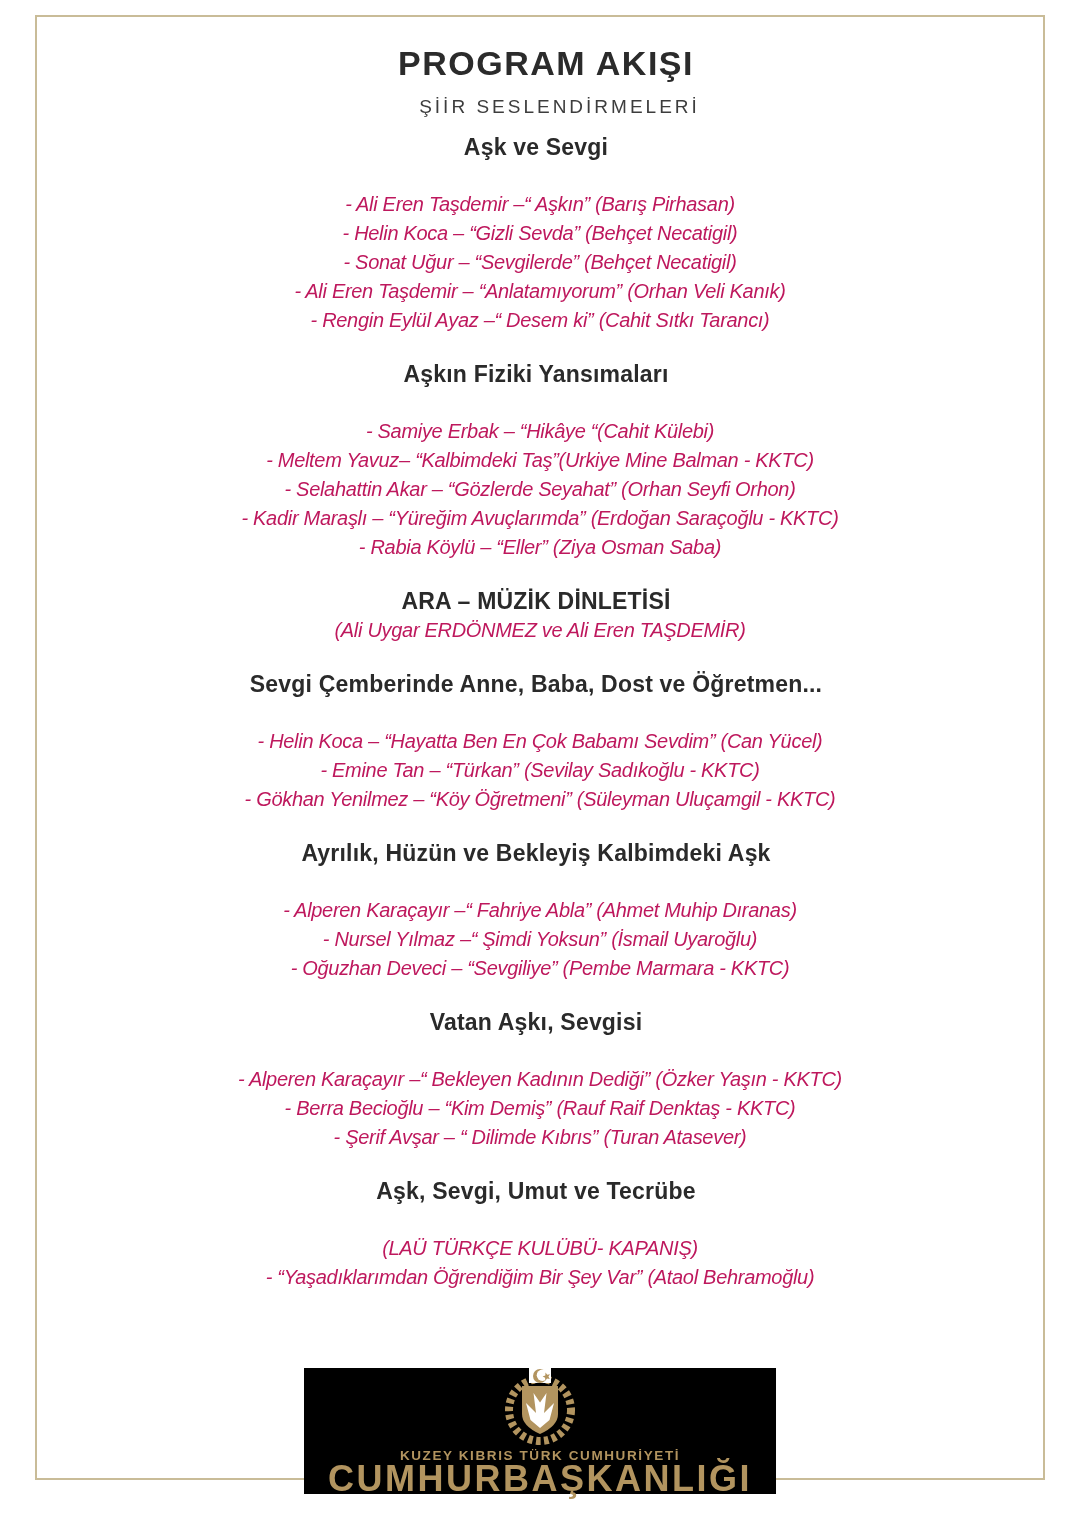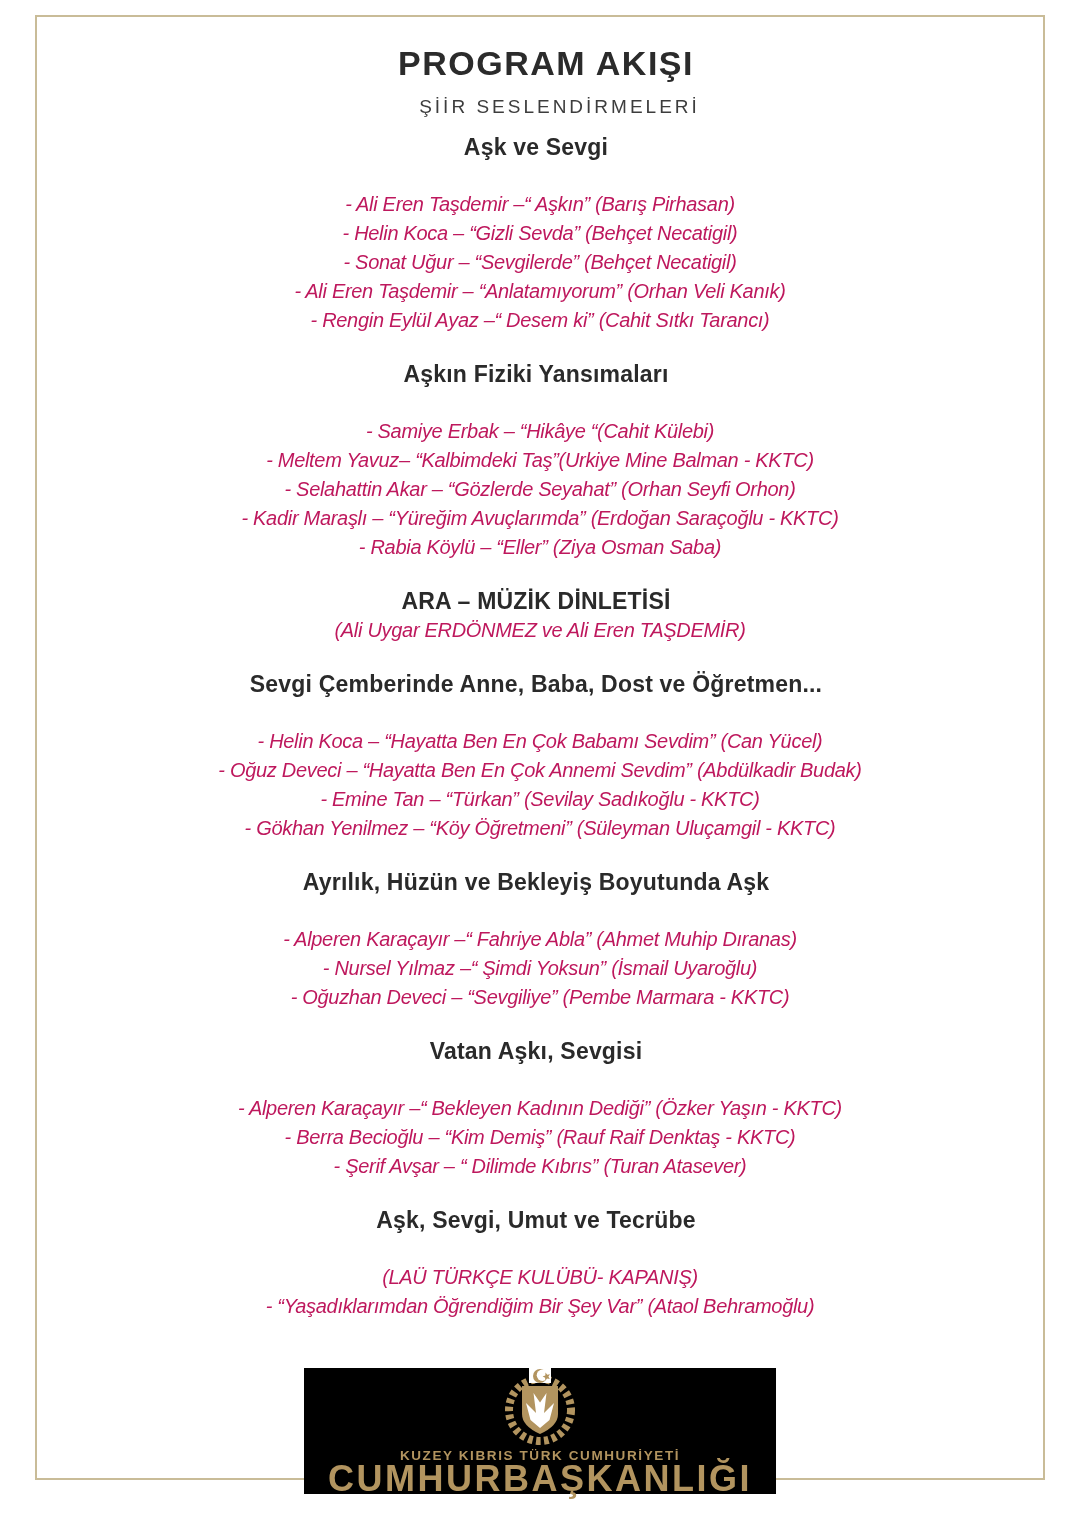--- a/index.html
+++ b/index.html
@@ -131,27 +131,26 @@
   </section>
 
   <section class="sec tight">
     <h3 class="sec-h">ARA – MÜZİK DİNLETİSİ</h3>
     <p class="it">(Ali Uygar ERDÖNMEZ ve Ali Eren TAŞDEMİR)</p>
   </section>
 
   <section class="sec">
     <h3 class="sec-h">Sevgi Çemberinde Anne, Baba, Dost ve Öğretmen...</h3>
     <p class="it">- Helin Koca – “Hayatta Ben En Çok Babamı Sevdim” (Can Yücel)</p>
-    <p class="it">- Oğuz Deveci – “Hayatta Ben En Çok Annemi Sevdim” (Abdülkadir Budak)</p>
     <p class="it">- Emine Tan – “Türkan” (Sevilay Sadıkoğlu - KKTC)</p>
     <p class="it">- Gökhan Yenilmez – “Köy Öğretmeni” (Süleyman Uluçamgil - KKTC)</p>
   </section>
 
   <section class="sec">
-    <h3 class="sec-h">Ayrılık, Hüzün ve Bekleyiş Boyutunda Aşk</h3>
+    <h3 class="sec-h">Ayrılık, Hüzün ve Bekleyiş Kalbimdeki Aşk</h3>
     <p class="it">- Alperen Karaçayır –“ Fahriye Abla” (Ahmet Muhip Dıranas)</p>
     <p class="it">- Nursel Yılmaz –“ Şimdi Yoksun” (İsmail Uyaroğlu)</p>
     <p class="it">- Oğuzhan Deveci – “Sevgiliye” (Pembe Marmara - KKTC)</p>
   </section>
 
   <section class="sec">
     <h3 class="sec-h">Vatan Aşkı, Sevgisi</h3>
     <p class="it">- Alperen Karaçayır –“ Bekleyen Kadının Dediği” (Özker Yaşın - KKTC)</p>
     <p class="it">- Berra Becioğlu – “Kim Demiş” (Rauf Raif Denktaş - KKTC)</p>
     <p class="it">- Şerif Avşar – “ Dilimde Kıbrıs” (Turan Atasever)</p>

